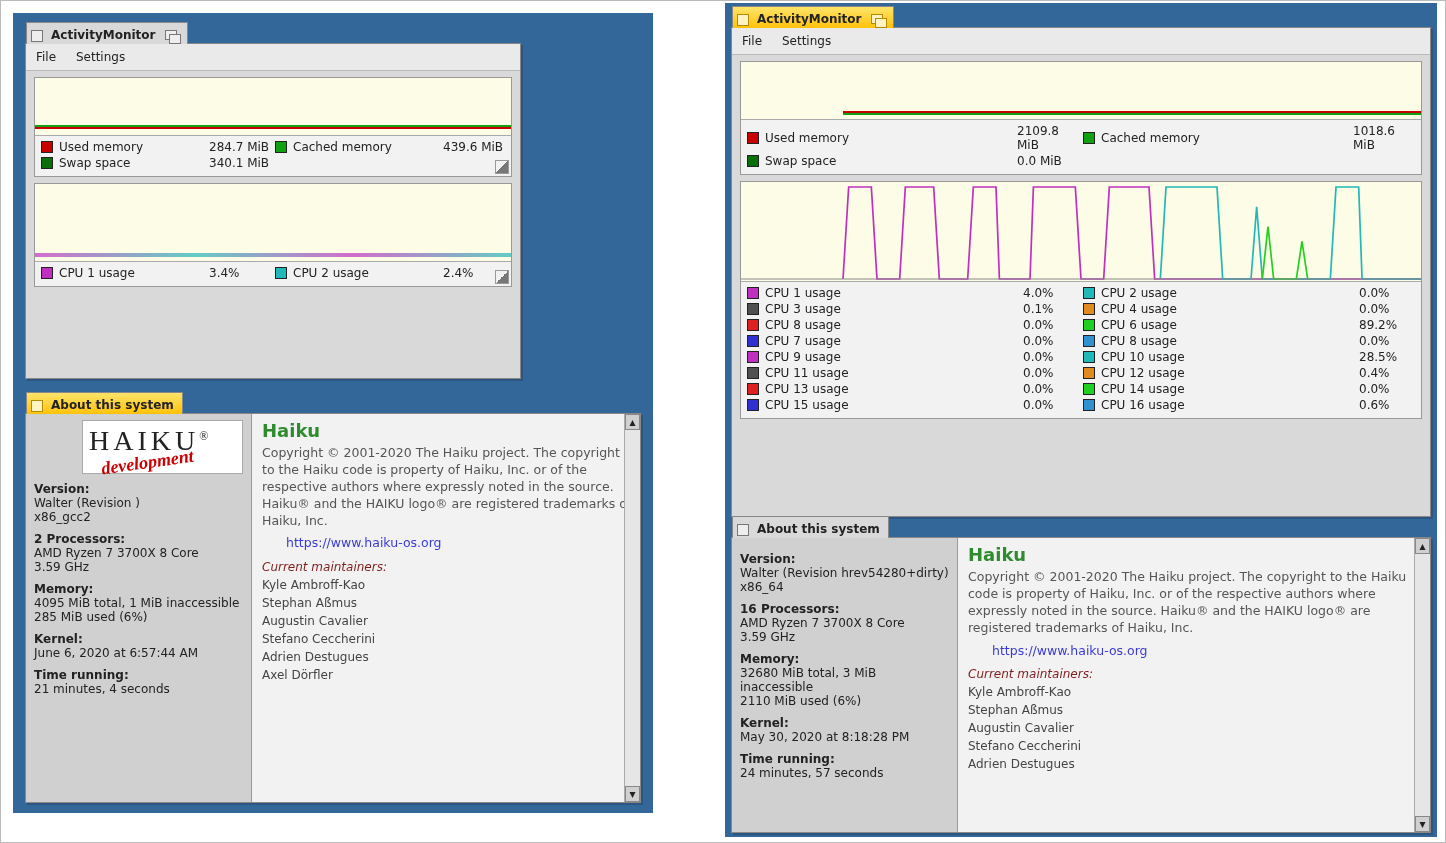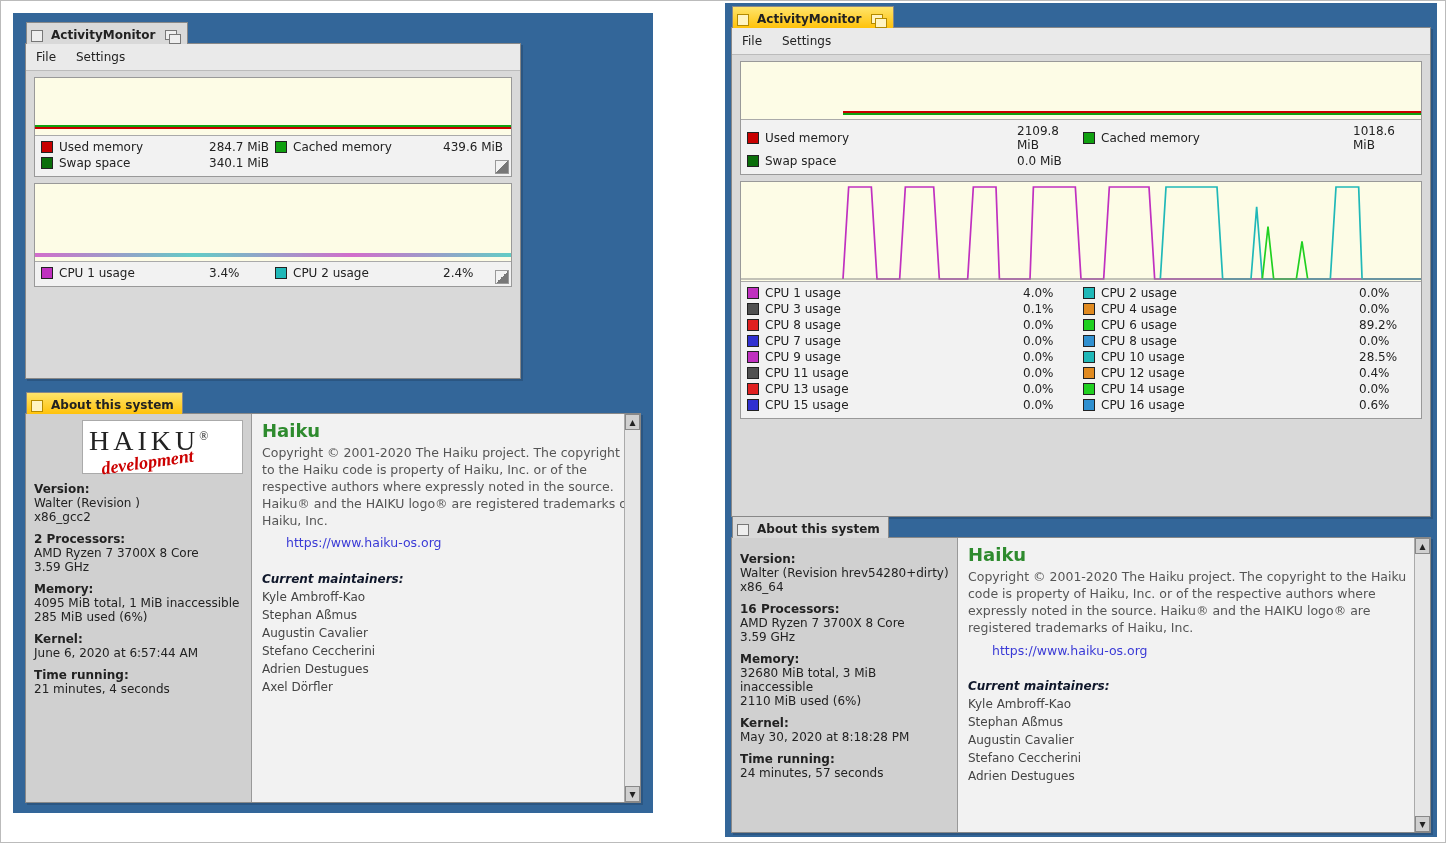--- a/index.html
+++ b/index.html
@@ -117,21 +117,21 @@
   .haiku-logo { font-family: serif; font-size:28px; font-weight:500; letter-spacing:4px; }
   .haiku-logo sup { font-size:12px; letter-spacing:0;}
   .kv b { display:block; margin-top:8px; font-weight:bold; }
   .about-right {
     flex:1 1 auto; background:#f2f2f2; padding:6px 8px 8px 10px;
     position:relative; overflow:hidden;
   }
   .about-right h2 { color:#2e8b2e; font-size:18px; margin-bottom:4px; }
   .about-right p { color:#555; line-height:1.35; font-size:12.5px; margin-bottom:6px;}
   .about-right a { color:#3a3ad6; text-decoration:none;margin-left:24px; }
-  .maint-h { color:#0f172a; font-style:italic; font-weight:bold; margin-top:20px; margin-bottom:2px;}
+  .maint-h { color:#7f1d1d; font-style:italic; font-weight:normal; margin-top:8px; margin-bottom:2px;}
   .maint-list div { color:#444; line-height:1.5; }
   .scrollbar {
     position:absolute; right:0; top:0; bottom:0; width:16px;
     background:#e6e6e6; border-left:1px solid #aaa;
     display:flex; flex-direction:column; justify-content:space-between;
   }
   .scrollbar .arrow { height:16px; background:#d0d0d0; border:1px solid #888; text-align:center; line-height:14px;}
 
   
   .flatline {

